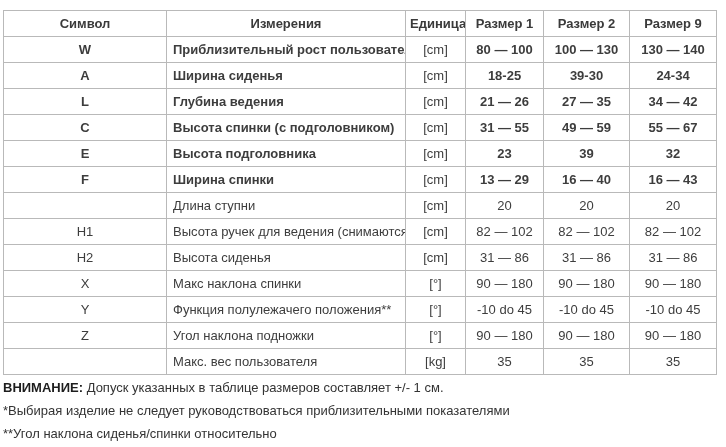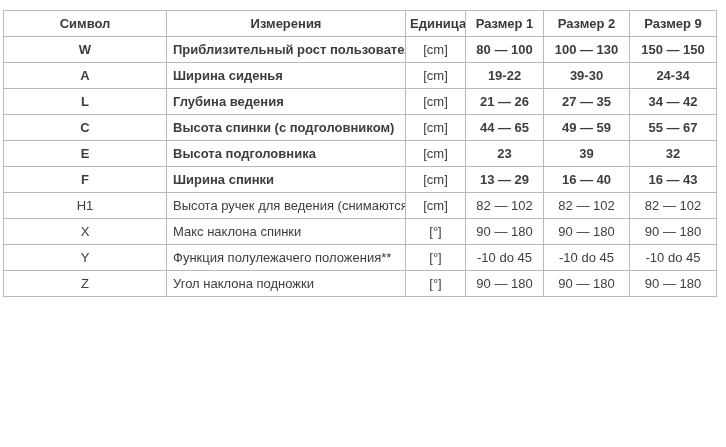--- a/index.html
+++ b/index.html
@@ -84,69 +84,85 @@
           <th>Размер 9</th>
         </tr>
     </thead>
     <tbody>
         <tr class="bold">
           <td class="symbol">W</td>
           <td class="measurement">Приблизительный рост пользователя*</td>
           <td class="unit">[cm]</td>
           <td class="size1">80 — 100</td>
           <td class="size2">100 — 130</td>
-          <td class="size3">150 — 150</td>
+          <td class="size3">130 — 140</td>
         </tr>
         <tr class="bold">
           <td class="symbol">A</td>
           <td class="measurement">Ширина сиденья</td>
           <td class="unit">[cm]</td>
-          <td class="size1">19-22</td>
+          <td class="size1">18-25</td>
           <td class="size2">39-30</td>
           <td class="size3">24-34</td>
         </tr>
         <tr class="bold">
           <td class="symbol">L</td>
           <td class="measurement">Глубина ведения</td>
           <td class="unit">[cm]</td>
           <td class="size1">21 — 26</td>
           <td class="size2">27 — 35</td>
           <td class="size3">34 — 42</td>
         </tr>
         <tr class="bold">
           <td class="symbol">C</td>
           <td class="measurement">Высота спинки (с подголовником)</td>
           <td class="unit">[cm]</td>
-          <td class="size1">44 — 65</td>
+          <td class="size1">31 — 55</td>
           <td class="size2">49 — 59</td>
           <td class="size3">55 — 67</td>
         </tr>
         <tr class="bold">
           <td class="symbol">E</td>
           <td class="measurement">Высота подголовника</td>
           <td class="unit">[cm]</td>
           <td class="size1">23</td>
           <td class="size2">39</td>
           <td class="size3">32</td>
         </tr>
         <tr class="bold">
           <td class="symbol">F</td>
           <td class="measurement">Ширина спинки</td>
           <td class="unit">[cm]</td>
           <td class="size1">13 — 29</td>
           <td class="size2">16 — 40</td>
           <td class="size3">16 — 43</td>
         </tr>
         <tr>
+          <td class="symbol"></td>
+          <td class="measurement">Длина ступни</td>
+          <td class="unit">[cm]</td>
+          <td class="size1">20</td>
+          <td class="size2">20</td>
+          <td class="size3">20</td>
+        </tr>
+        <tr>
           <td class="symbol">H1</td>
           <td class="measurement">Высота ручек для ведения (снимаются)</td>
           <td class="unit">[cm]</td>
           <td class="size1">82 — 102</td>
           <td class="size2">82 — 102</td>
           <td class="size3">82 — 102</td>
+        </tr>
+        <tr>
+          <td class="symbol">H2</td>
+          <td class="measurement">Высота сиденья</td>
+          <td class="unit">[cm]</td>
+          <td class="size1">31 — 86</td>
+          <td class="size2">31 — 86</td>
+          <td class="size3">31 — 86</td>
         </tr>
         <tr>
           <td class="symbol">X</td>
           <td class="measurement">Макс наклона спинки</td>
           <td class="unit">[°]</td>
           <td class="size1">90 — 180</td>
           <td class="size2">90 — 180</td>
           <td class="size3">90 — 180</td>
         </tr>
         <tr>
@@ -158,17 +174,30 @@
           <td class="size3">-10 do 45</td>
         </tr>
         <tr>
           <td class="symbol">Z</td>
           <td class="measurement">Угол наклона подножки</td>
           <td class="unit">[°]</td>
           <td class="size1">90 — 180</td>
           <td class="size2">90 — 180</td>
           <td class="size3">90 — 180</td>
         </tr>
+        <tr>
+          <td class="symbol"></td>
+          <td class="measurement">Макс. вес пользователя</td>
+          <td class="unit">[kg]</td>
+          <td class="size1">35</td>
+          <td class="size2">35</td>
+          <td class="size3">35</td>
+        </tr>
       </tbody>
   </table>
 
+  <div class="footnotes">
+    <p class="footnote"><b>ВНИМАНИЕ:</b><span> Допуск указанных в таблице размеров составляет +/- 1 см.</span></p>
+    <p class="footnote">*Выбирая изделие не следует руководствоваться приблизительными показателями</p>
+    <p class="footnote">**Угол наклона сиденья/спинки относительно</p>
+  </div>
 
 </div>
 
 </body></html>

